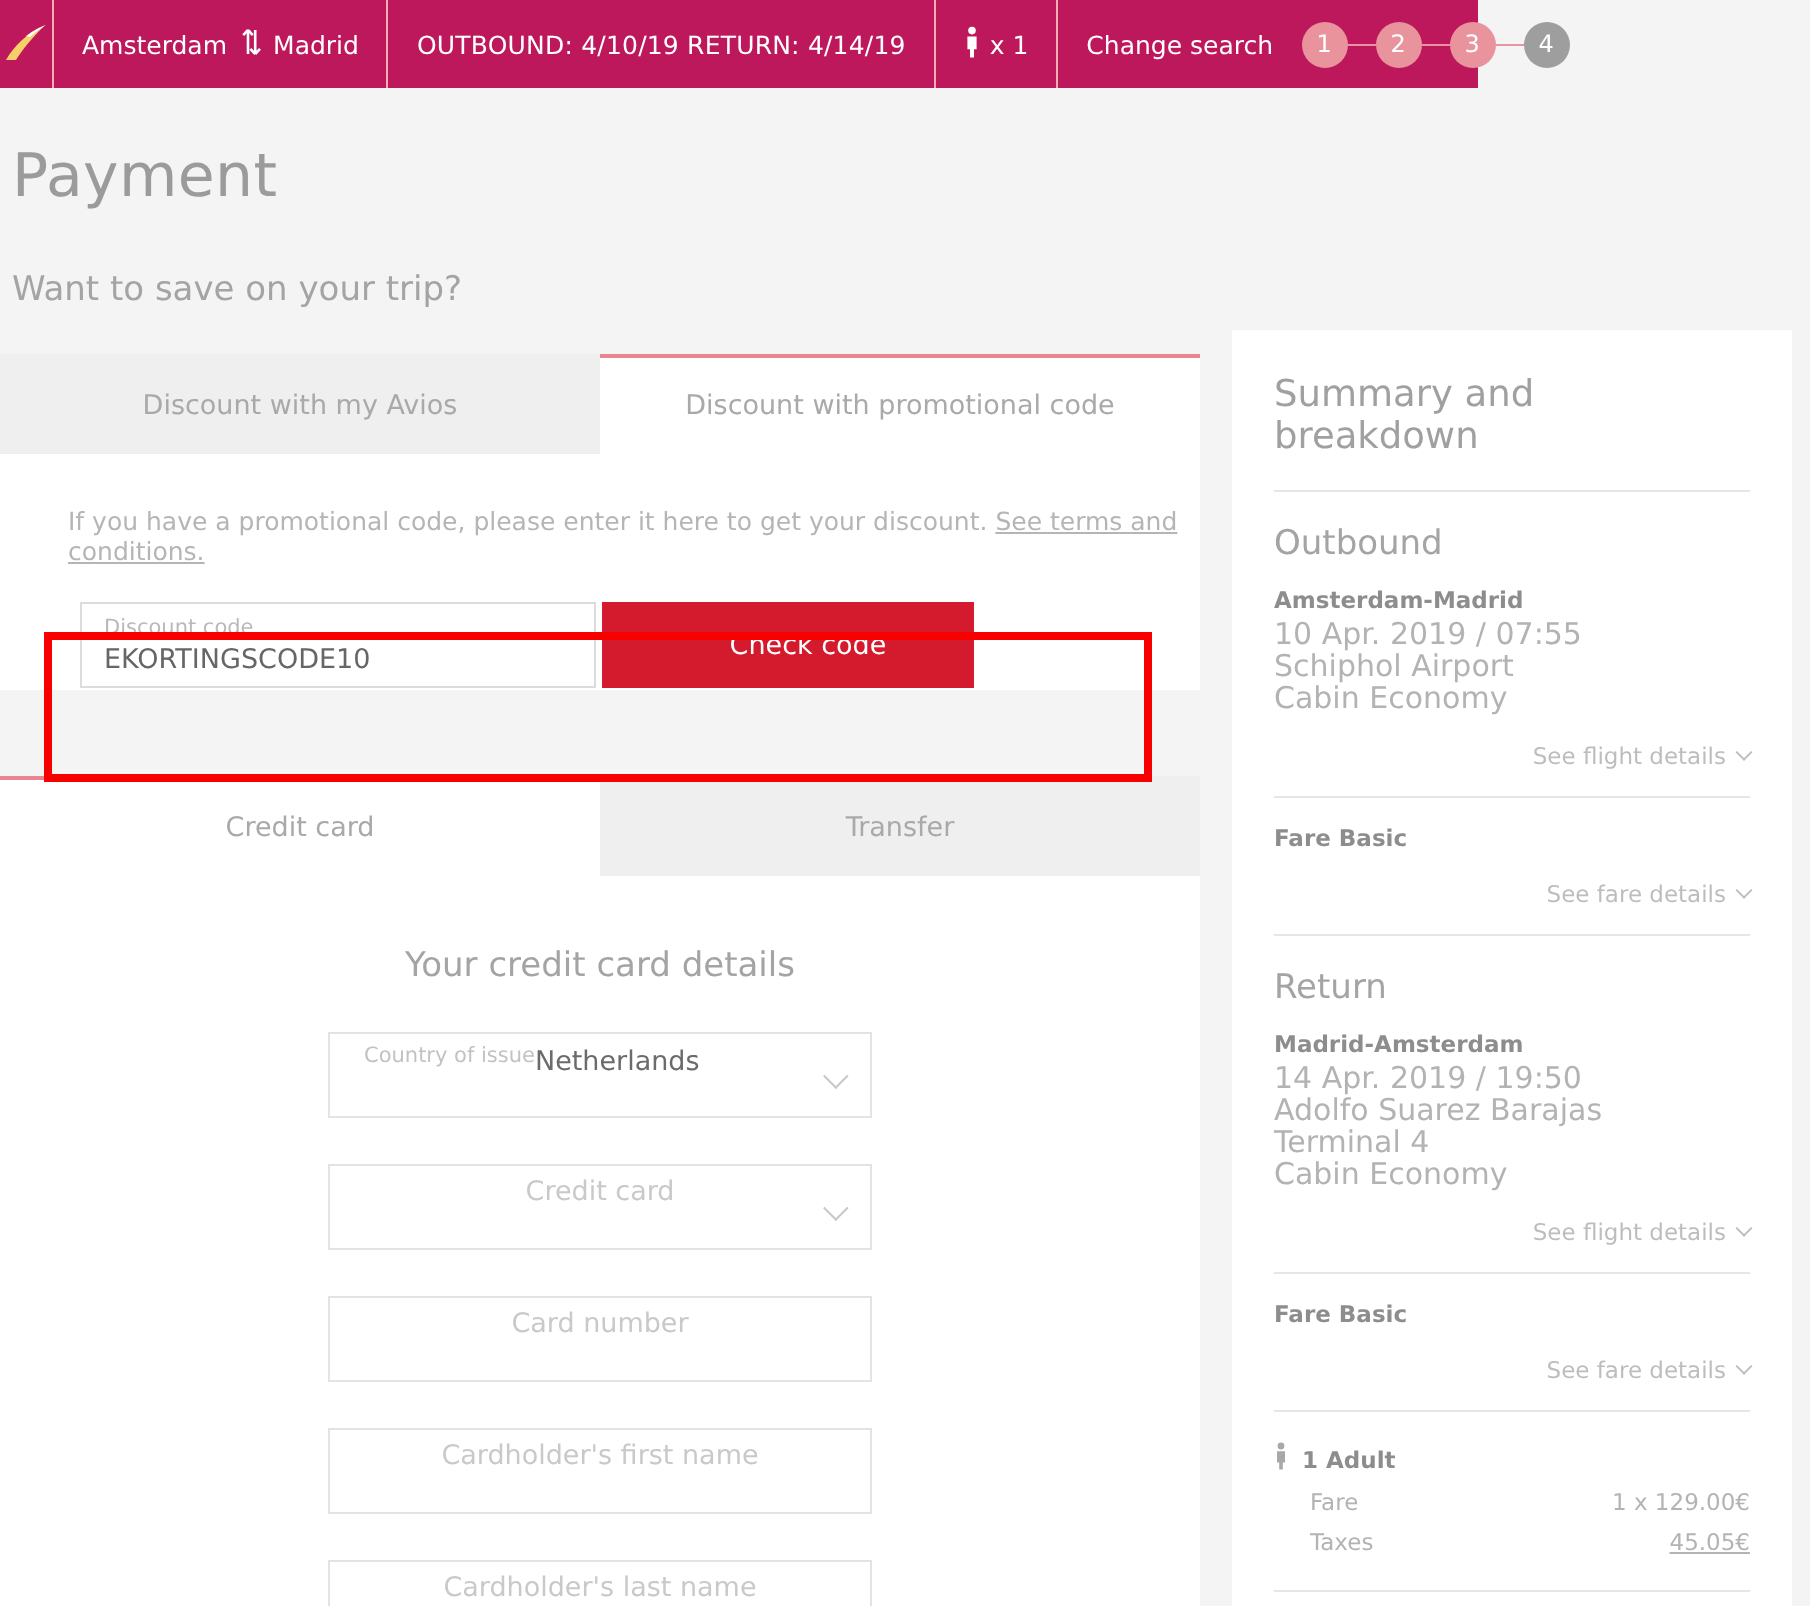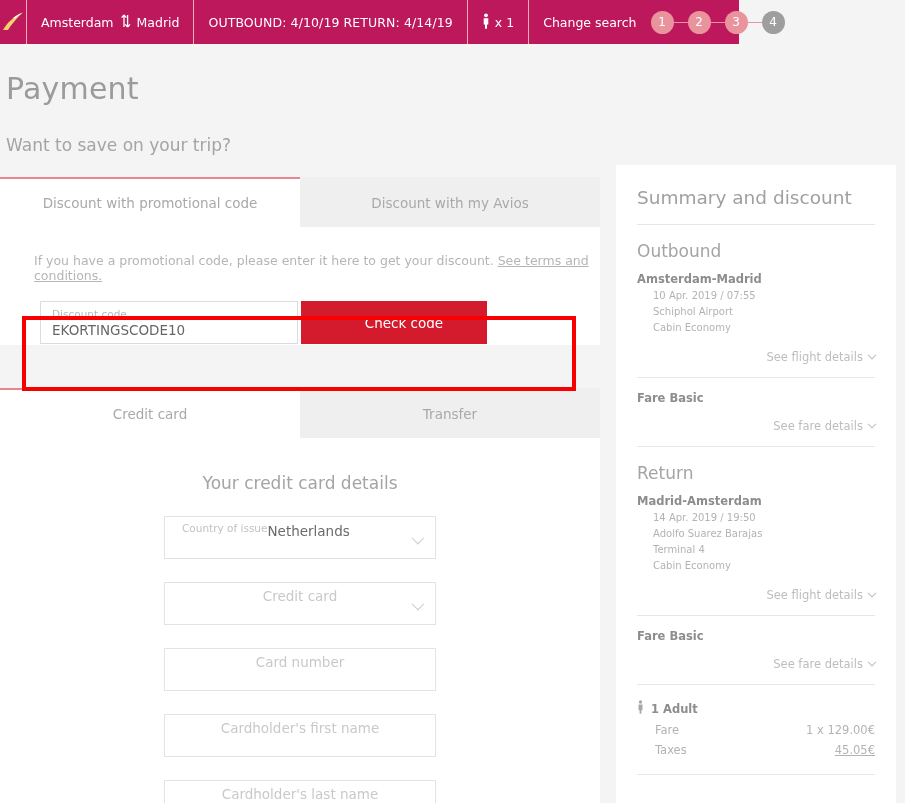--- a/index.html
+++ b/index.html
@@ -122,21 +122,21 @@
   .summary {
     position: absolute; right: 9px; top: 121px;
     width: 280px; background: #ffffff;
     padding: 22px 21px 0 21px;
     min-height: 682px;
   }
   .sum-title { font-size: 18.5px; color: #a0a0a0; font-weight: 400; padding-bottom: 16px; }
   .hr { height: 1px; background: #e6e6e6; }
   .leg-title { font-size: 17px; color: #a4a4a4; font-weight: 400; padding: 16px 0 10px 0; }
   .leg-route { font-size: 11.5px; color: #8d8d8d; font-weight: bold; line-height: 17px; }
-  .leg-line { font-size: 10px; color: #b3b3b3; line-height: 16px; margin-left: 16px; }
+  .leg-line { font-size: 15px; color: #b3b3b3; line-height: 16px; }
   .see-link {
     text-align: right; font-size: 11.5px; color: #bdbdbd;
     padding: 14px 0 13px 0;
   }
   .see-link .c {
     display: inline-block; width: 6px; height: 6px; margin-left: 6px;
     border-right: 1px solid #bdbdbd; border-bottom: 1px solid #bdbdbd;
     transform: rotate(45deg) translate(-2px,-2px);
   }
   .fare-name { font-size: 11.5px; color: #8d8d8d; font-weight: bold; padding-top: 13px; }
@@ -205,22 +205,22 @@
   </div>
 </div>
 
 <div class="page">
 
   <div class="left-col">
     <div class="page-title">Payment</div>
     <div class="sub-title">Want to save on your trip?</div>
 
     <div class="tabs">
+      <div class="tab">Discount with my Avios</div>
       <div class="tab active">Discount with promotional code</div>
-      <div class="tab">Discount with my Avios</div>
     </div>
 
     <div class="tab-panel" style="height:118px;">
       <div class="promo-text">
         <span>If you have a promotional code, please enter it here to get your discount.</span>
         <a href="#">See terms and conditions.</a>
       </div>
 
       <div class="promo-row">
         <div class="field-box">
@@ -260,21 +260,21 @@
         </div>
 
         <div class="form-field">
           <div class="ff-placeholder">Cardholder's last name</div>
         </div>
       </div>
     </div>
   </div>
 
   <div class="summary">
-    <div class="sum-title">Summary and discount</div>
+    <div class="sum-title">Summary and breakdown</div>
     <div class="hr"></div>
 
     <div>
       <div class="leg-title">Outbound</div>
       <div class="leg-route">Amsterdam-Madrid</div>
       <div class="leg-line">10 Apr. 2019 / 07:55</div>
       <div class="leg-line">Schiphol Airport</div>
       <div class="leg-line">Cabin Economy</div>
       <div class="see-link">
         <span>See flight details</span><span class="c"></span>

